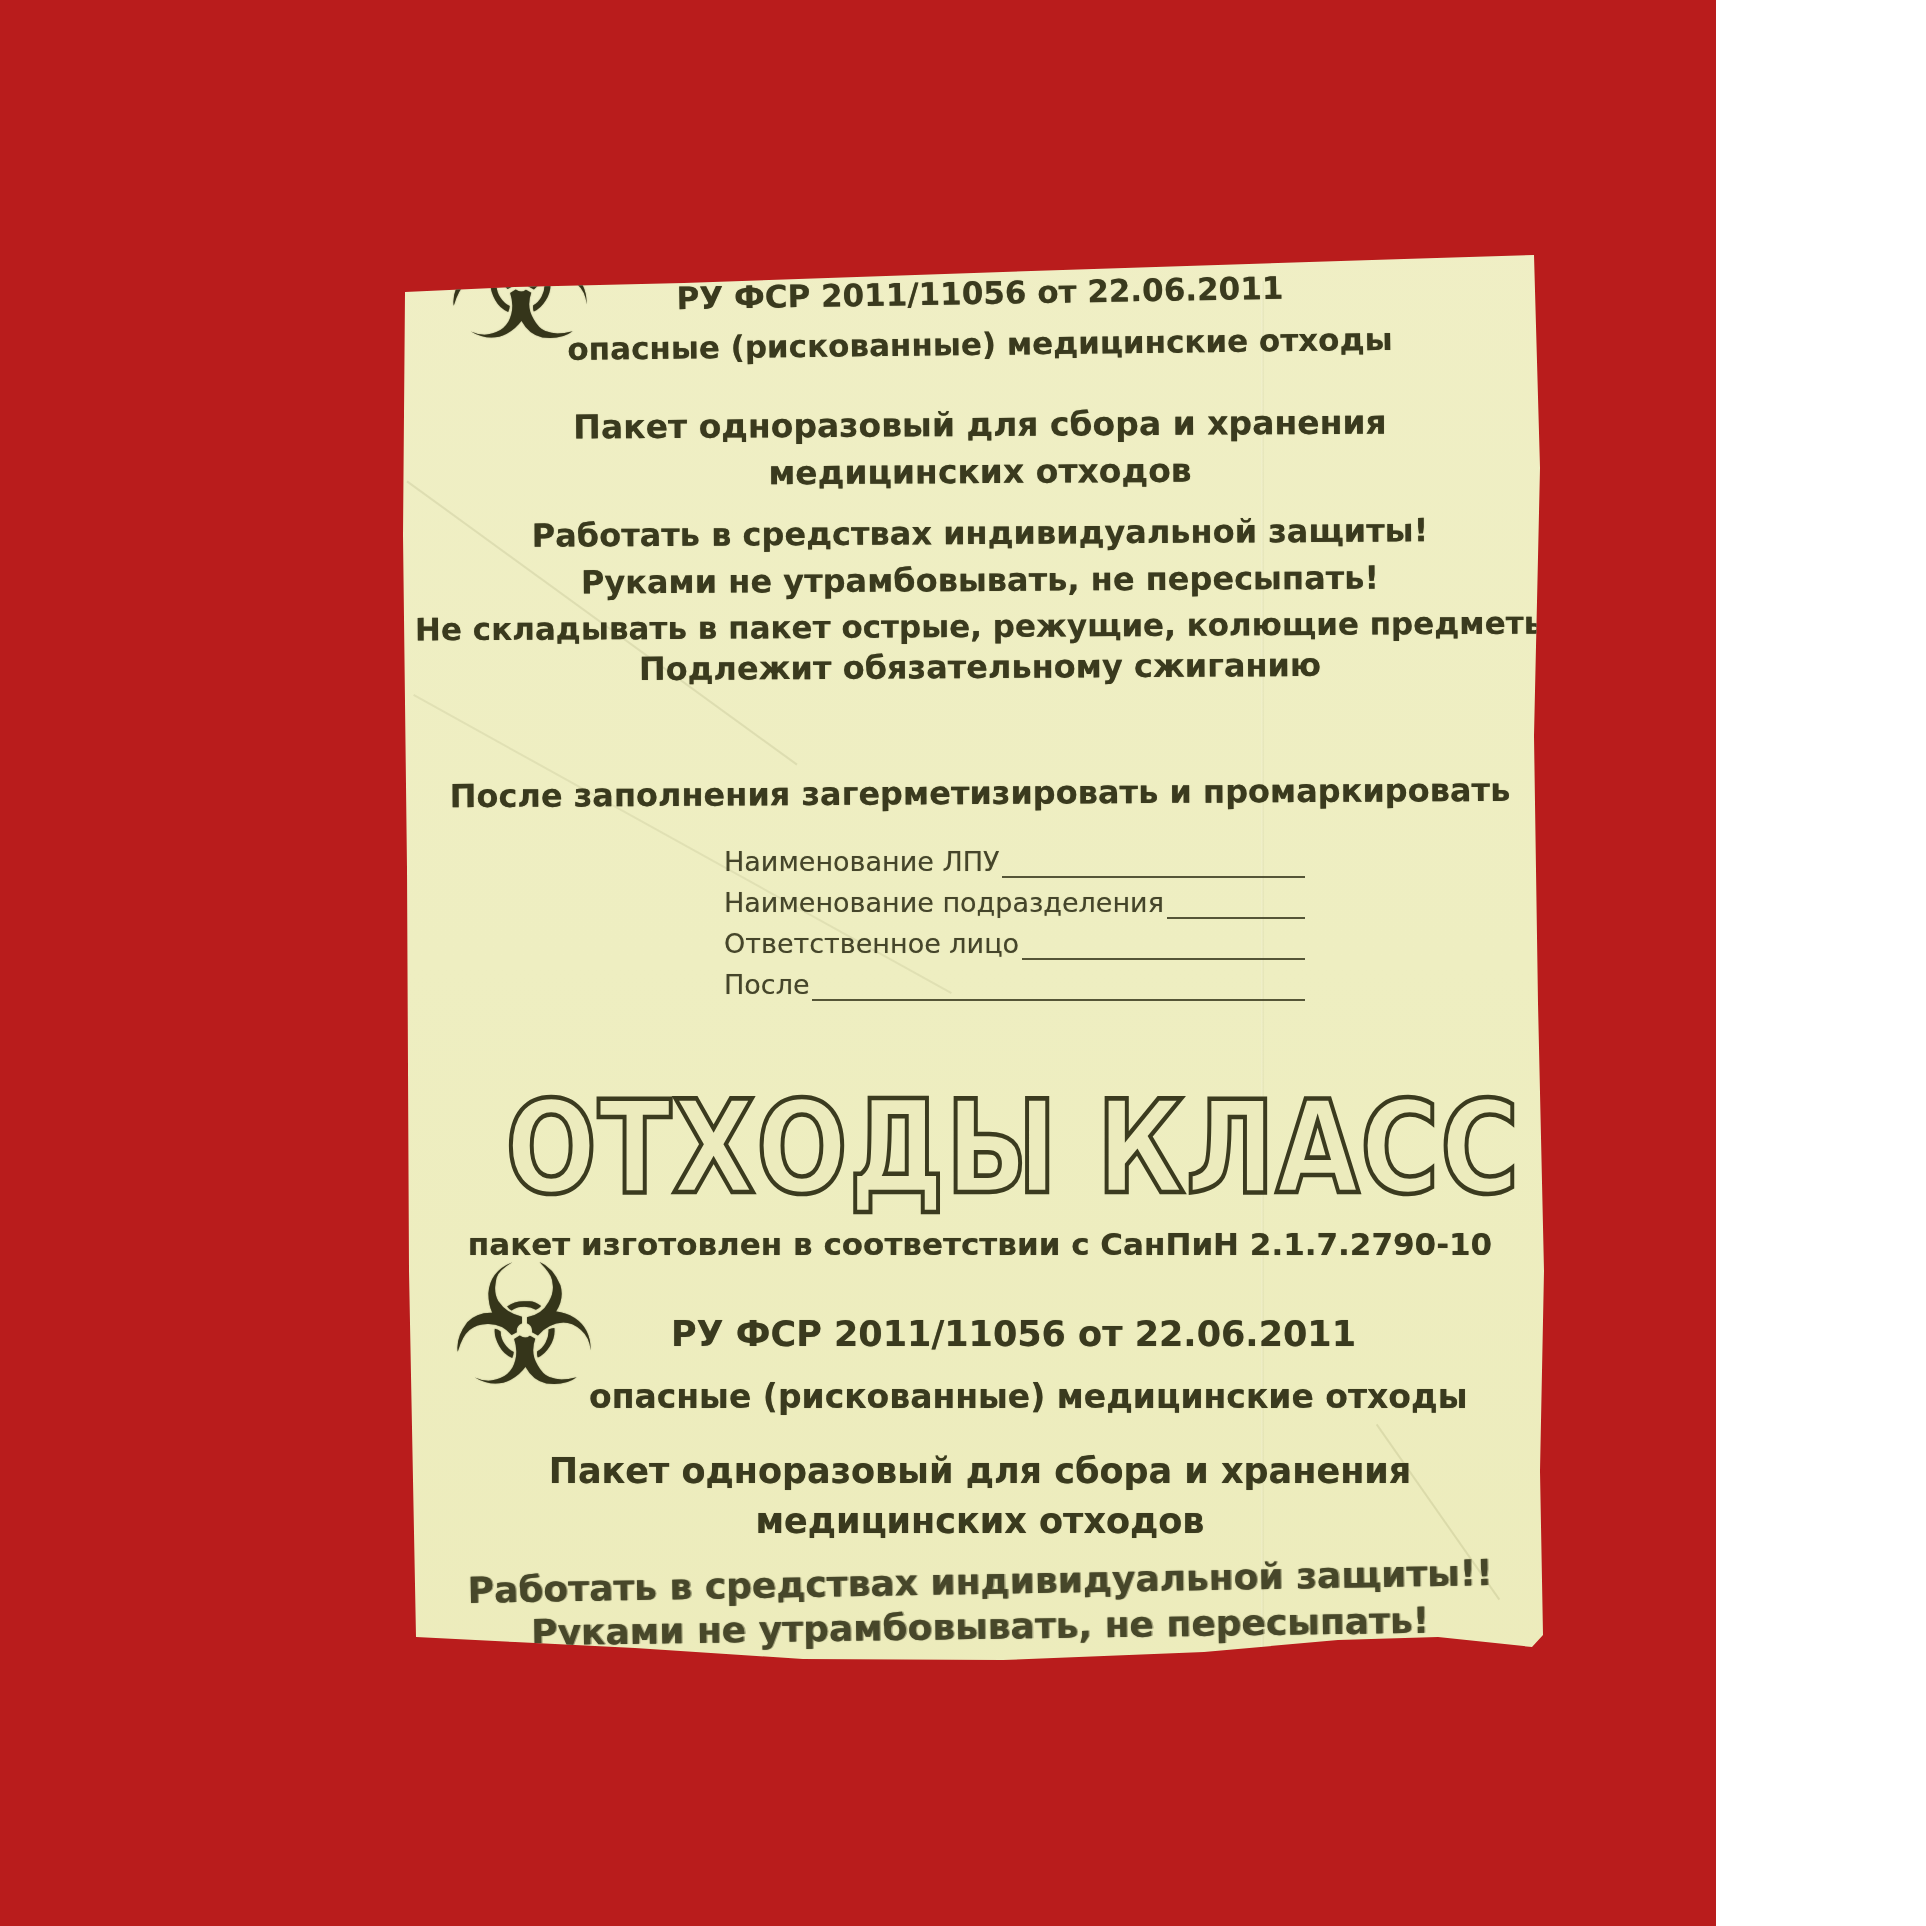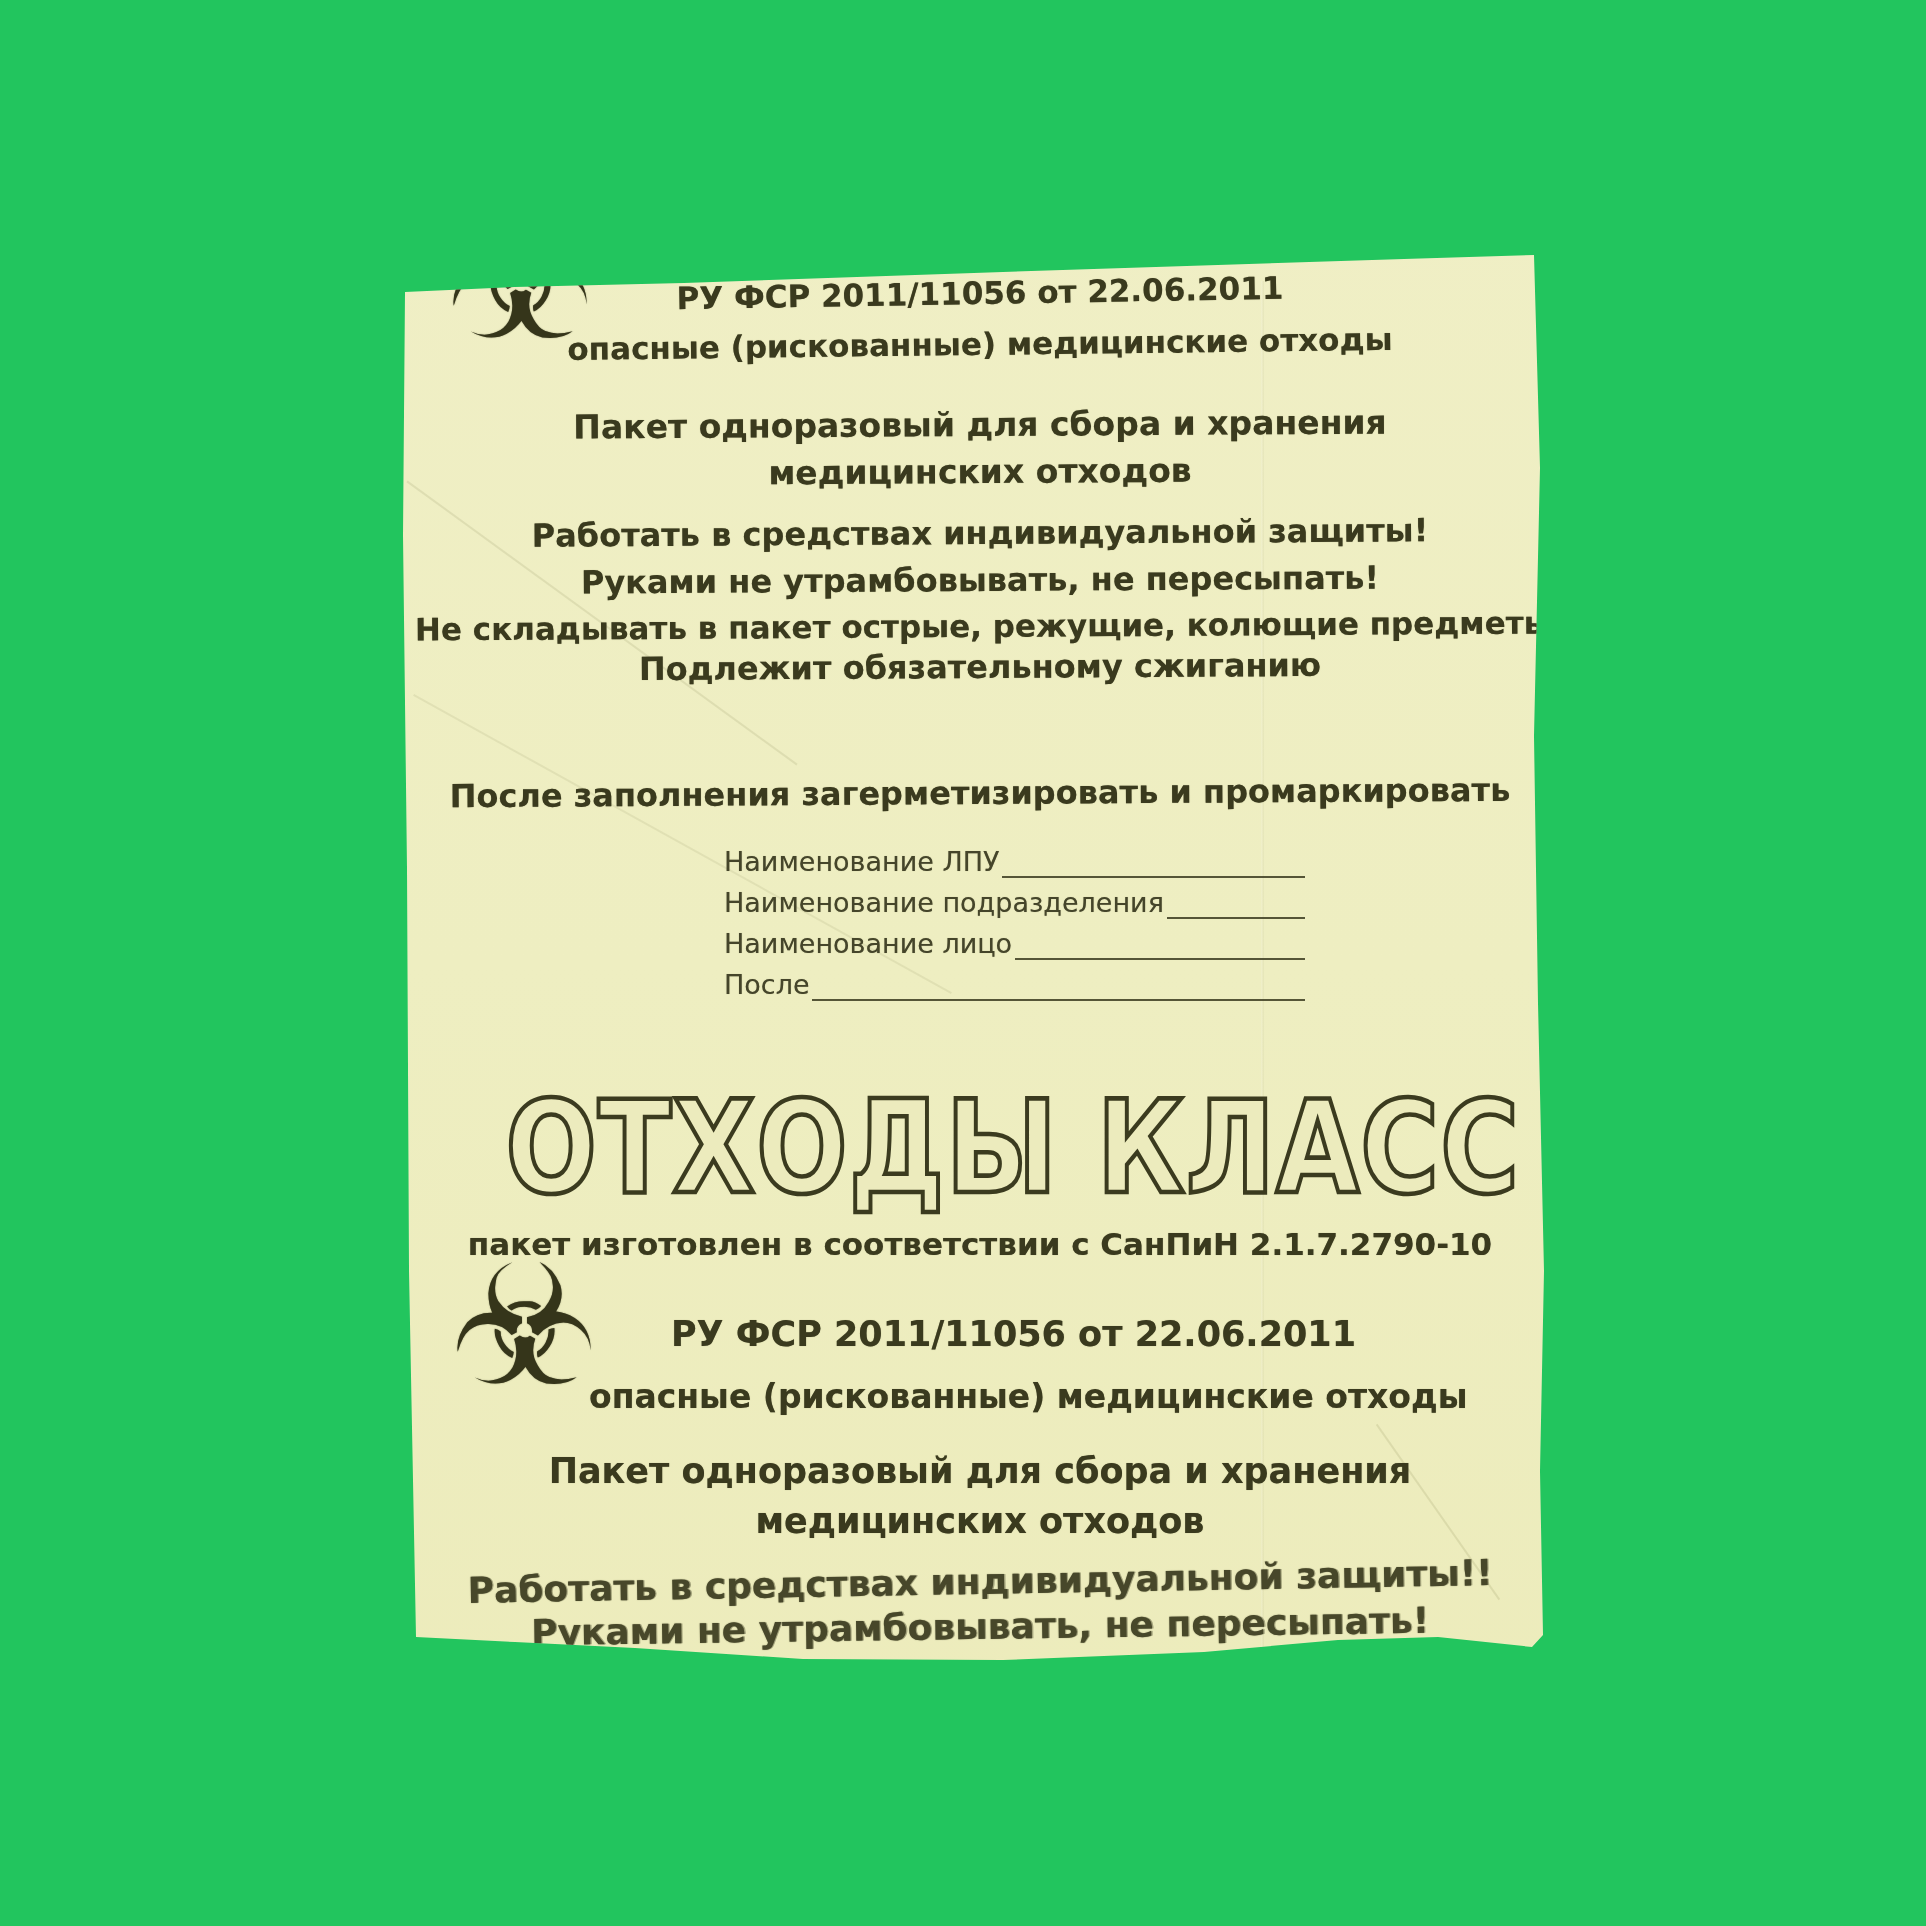--- a/index.html
+++ b/index.html
@@ -1,16 +1,16 @@
 <!DOCTYPE html>
 <html style="font-size:10.7px"><head>
 <meta charset="utf-8">
 <style>
   html,body{margin:0;padding:0;background:#ffffff;}
-  .canvas{position:relative;width:1926px;height:1926px;background:#22c55e;overflow:hidden;
+  .canvas{position:relative;width:1716px;height:1926px;background:#b91c1c;overflow:hidden;
           font-family:"DejaVu Sans","Liberation Sans",sans-serif;}
   
   .bag{position:absolute;left:0;top:0;width:1926px;height:1926px;
        background:
          linear-gradient(92deg, rgba(255,255,255,.20) 0%, rgba(255,255,255,0) 14%),
          linear-gradient(268deg, rgba(150,150,80,.10) 0%, rgba(0,0,0,0) 9%),
          linear-gradient(180deg,#f0efc6 0%,#eeeec1 50%,#ecebba 100%);
        clip-path:polygon(
          405px 292px, 515px 287px, 684px 283px, 1003px 272px, 1404px 259px, 1534px 255px,
          1540px 468px, 1534px 736px, 1538px 1003px, 1544px 1271px, 1540px 1471px, 1543px 1635px,
@@ -97,21 +97,21 @@
     <div class="form">
       <div class="row">
         <span>Наименование ЛПУ</span>
         <span class="blank"></span>
       </div>
       <div class="row">
         <span>Наименование подразделения</span>
         <span class="blank"></span>
       </div>
       <div class="row">
-        <span>Наименование лицо</span>
+        <span>Ответственное лицо</span>
         <span class="blank"></span>
       </div>
       <div class="row">
         <span>После</span>
         <span class="blank"></span>
       </div>
     </div>
 
     <div class="title">ОТХОДЫ КЛАСС “Б”</div>
 

